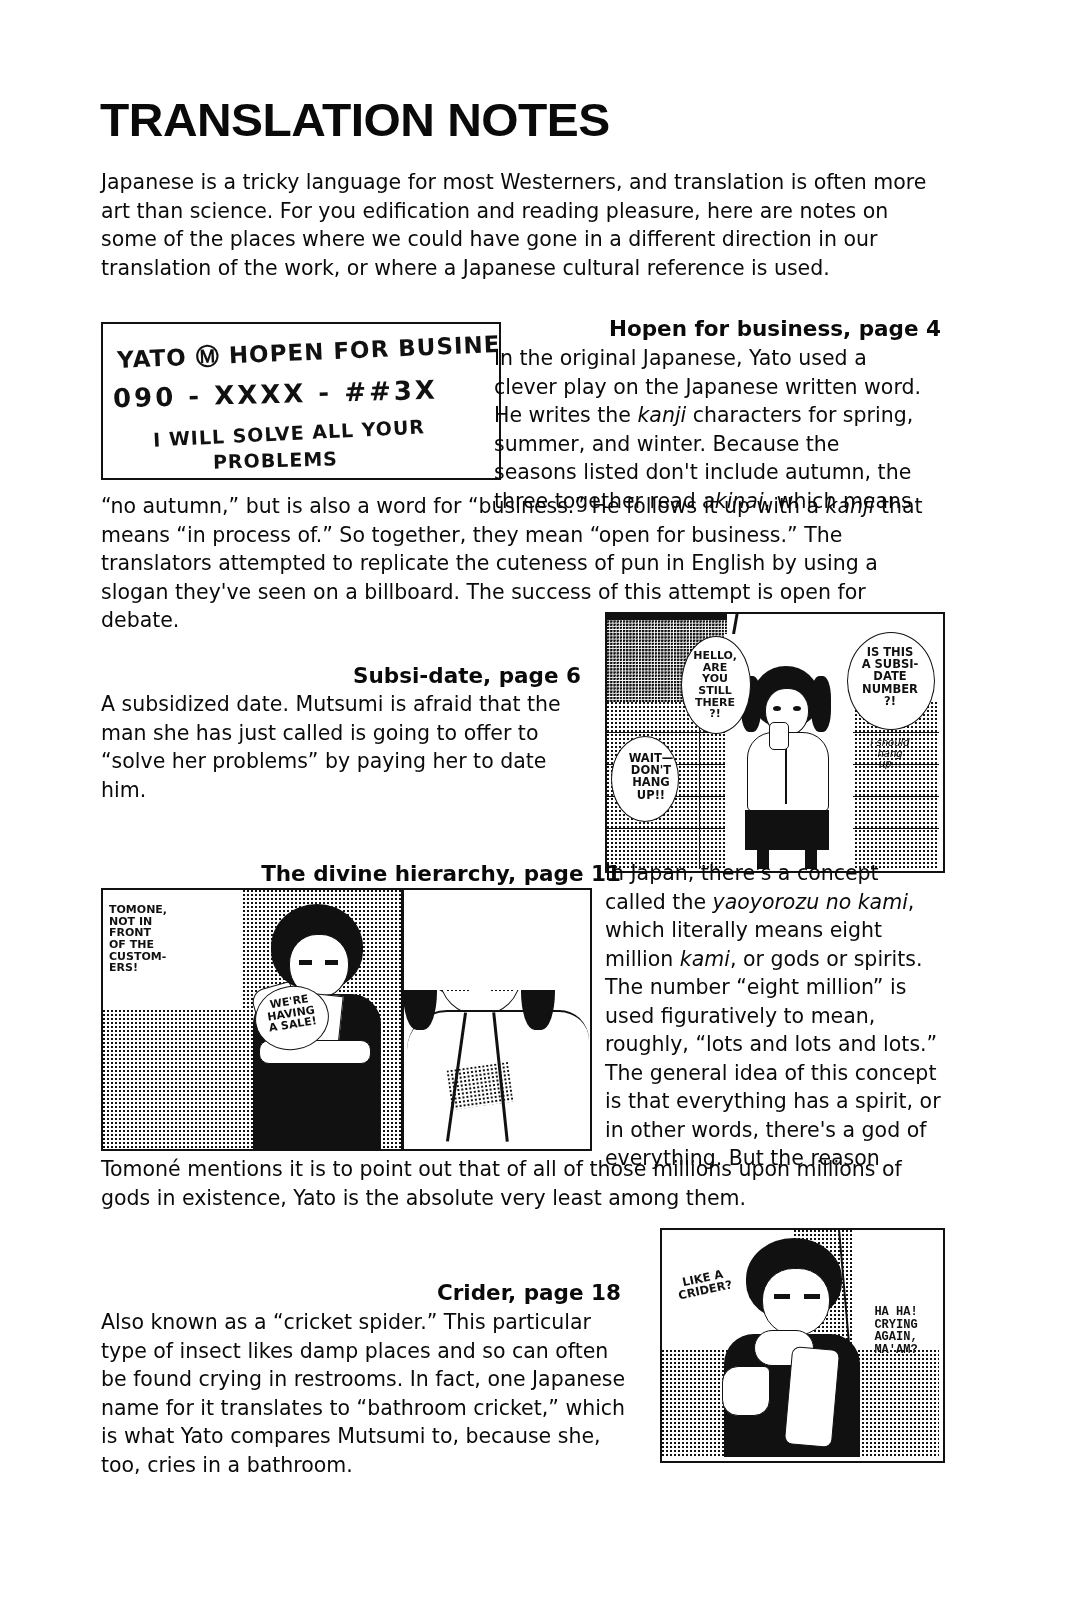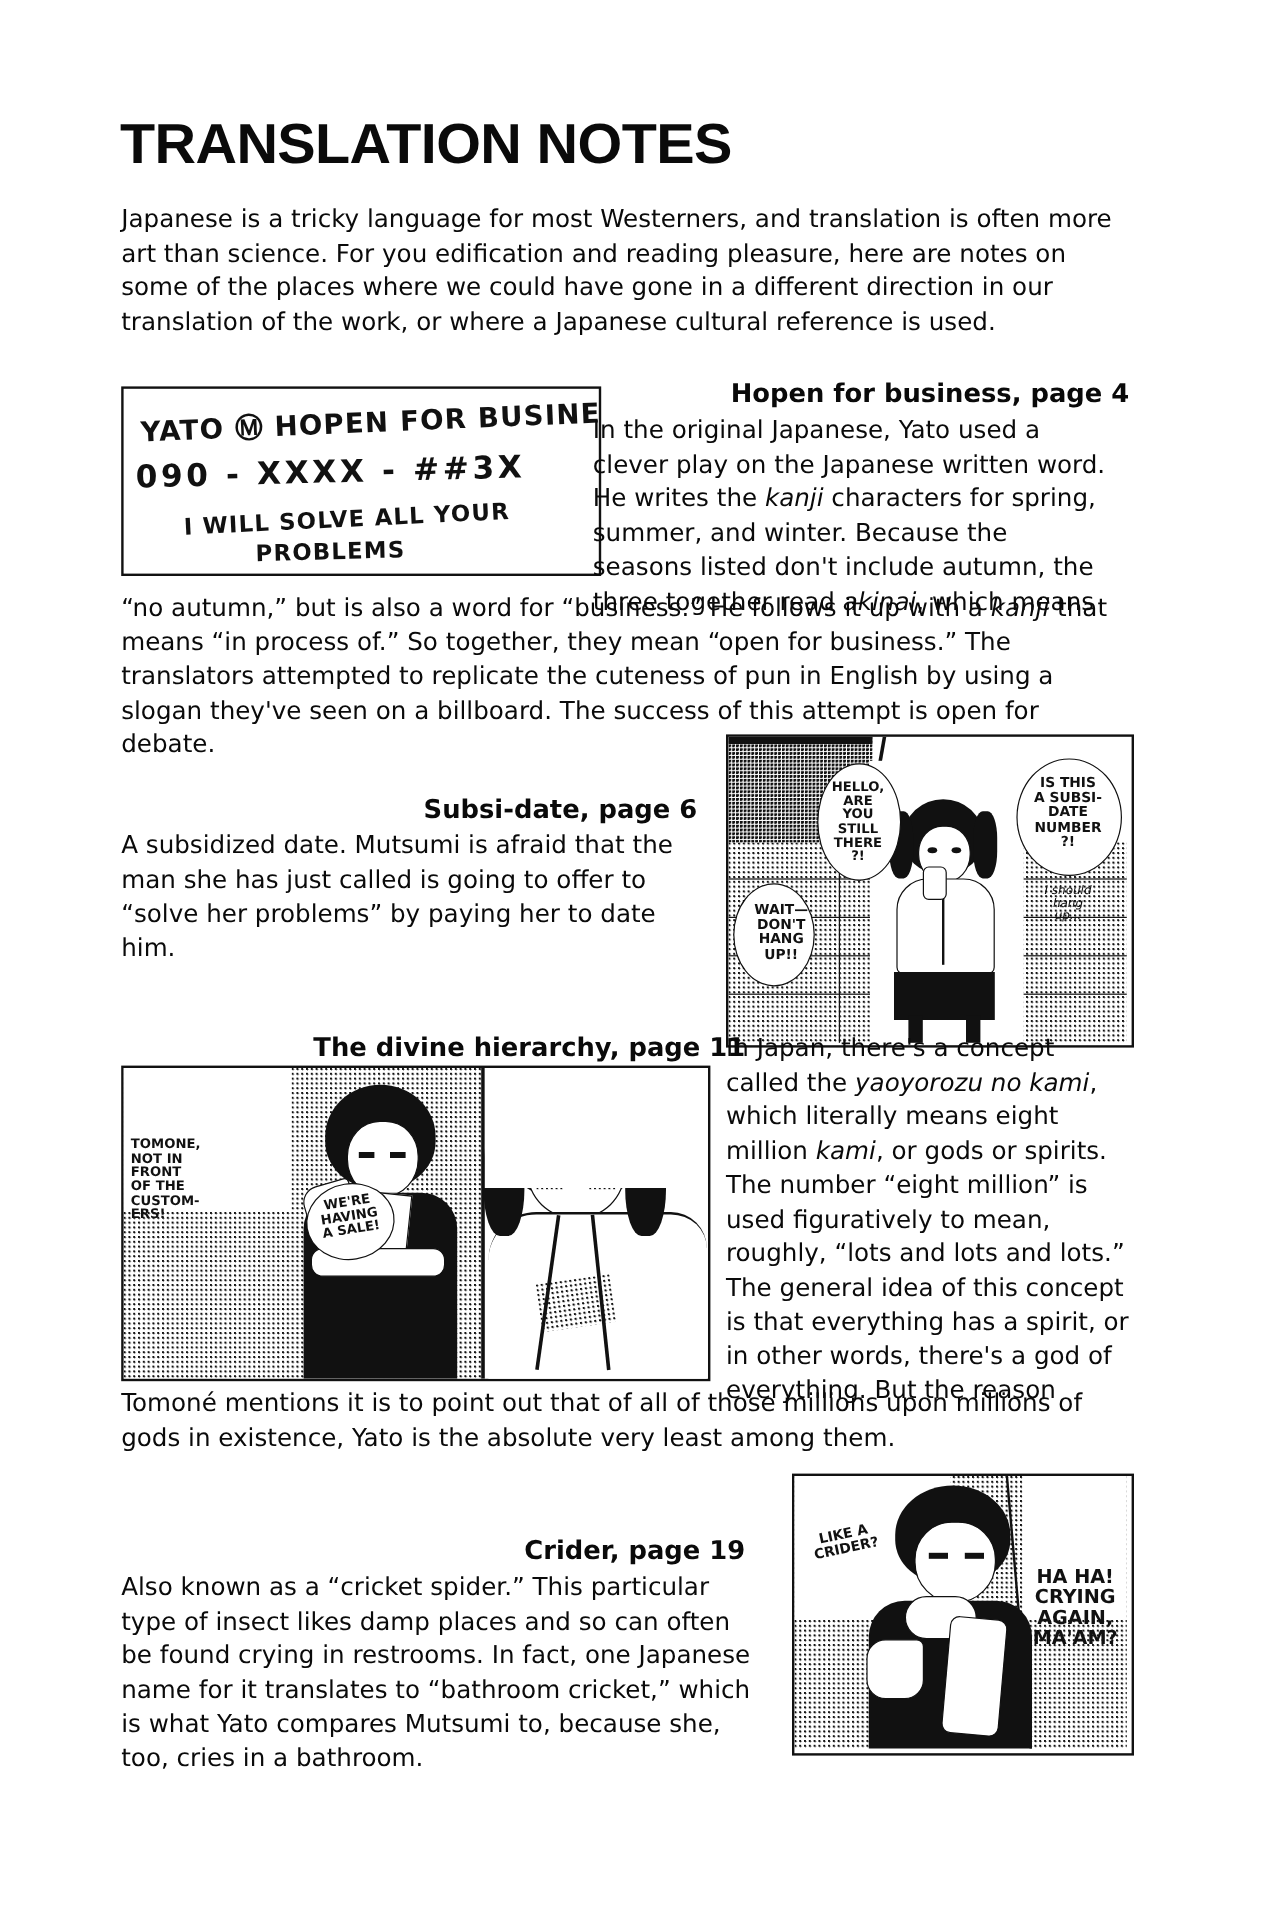--- a/index.html
+++ b/index.html
@@ -274,56 +274,56 @@
     <div class="ink" style="left:386px; top:80px; width:16px; height:6px; border-radius:40%;"></div>
     <div class="tone" style="left:344px; top:92px; width:22px; height:9px;"></div>
     <div class="tone" style="left:388px; top:92px; width:22px; height:9px;"></div>
     <div style="position:absolute; left:304px; top:120px; width:182px; height:139px; background:#fff; border-top:2px solid #111; border-radius:40px 30px 0 0;"></div>
     <div class="ink" style="left:352px; top:122px; width:3px; height:130px; transform:rotate(8deg);"></div>
     <div class="ink" style="left:396px; top:122px; width:3px; height:130px; transform:rotate(-6deg);"></div>
     <div class="tone" style="left:346px; top:176px; width:62px; height:40px; transform:rotate(-8deg);"></div>
     <div class="hair" style="left:300px; top:44px; width:34px; height:96px; border-radius:40%;"></div>
     <div class="hair" style="left:418px; top:44px; width:34px; height:96px; border-radius:40%;"></div>
 
-    <div class="bubble-txt" style="left:6px; top:14px; width:74px; font-size:11px; text-align:left;margin-top:44px;">TOMONE,
+    <div class="bubble-txt" style="left:6px; top:14px; width:74px; font-size:11px; text-align:left;">TOMONE,
 NOT IN
 FRONT
 OF THE
 CUSTOM-
 ERS!</div>
     <div class="bubble" style="left:152px; top:96px; width:72px; height:62px; transform:rotate(-9deg);"></div>
     <div class="bubble-txt" style="left:154px; top:106px; width:68px; font-size:11px; transform:rotate(-9deg);">WE'RE
 HAVING
 A SALE!</div>
 
     <div style="position:absolute; left:301px; top:0; width:186px; height:100px; background:#fff;"></div>
   </div>
 
   <div id="sec3-col" class="body-text">In Japan, there's a concept called the <i>yaoyorozu no <i>kami</i></i>, which literally means eight million <i>kami</i>, or gods or spirits. The number “eight million” is used figuratively to mean, roughly, “lots and lots and lots.” The general idea of this concept is that everything has a spirit, or in other words, there's a god of everything. But the reason</div>
   <div id="sec3-rest" class="body-text">Tomoné mentions it is to point out that of all of those millions upon millions of gods in existence, Yato is the absolute very least among them.</div>
 
-  <div id="sec4-head" class="section-head">Crider, page 19</div>
+  <div id="sec4-head" class="section-head">Crider, page 18</div>
   <div id="sec4-body" class="body-text">Also known as a “cricket spider.” This particular type of insect likes damp places and so can often be found crying in restrooms. In fact, one Japanese name for it translates to “bathroom cricket,” which is what Yato compares Mutsumi to, because she, too, cries in a bathroom.</div>
 
   <div id="sec4-art">
     <div class="tone" style="left:0; top:0; width:277px; height:227px;"></div>
     <div style="position:absolute; left:0; top:0; width:130px; height:120px; background:#fff;"></div>
     <div style="position:absolute; left:190px; top:0; width:87px; height:120px; background:#fff;"></div>
     <div class="ink" style="left:186px; top:0; width:2px; height:227px; transform:skewX(5deg);"></div>
 
     <div class="hair" style="left:84px; top:8px; width:96px; height:82px;"></div>
     <div class="face" style="left:100px; top:38px; width:66px; height:66px;"></div>
     <div class="ink" style="left:112px; top:64px; width:16px; height:5px;"></div>
     <div class="ink" style="left:142px; top:64px; width:16px; height:5px;"></div>
     <div class="ink" style="left:62px; top:104px; width:136px; height:123px; border-radius:30px 30px 0 0;"></div>
     <div style="position:absolute; left:92px; top:100px; width:58px; height:34px; background:#fff; border:1.5px solid #111; border-radius:18px;"></div>
     <div style="position:absolute; left:126px; top:118px; width:46px; height:96px; background:#fff; border:1.5px solid #111; border-radius:8px; transform:rotate(5deg);"></div>
     <div style="position:absolute; left:60px; top:136px; width:46px; height:48px; background:#fff; border:1.5px solid #111; border-radius:16px 6px 16px 16px;"></div>
 
     <div class="bubble-txt" style="left:4px; top:42px; width:76px; font-size:11.5px; transform:rotate(-12deg);">LIKE A
 CRIDER?</div>
-    <div class="bubble-txt" style="left:194px; top:76px; width:80px; font-size:16px;">HA HA!
+    <div class="bubble-txt" style="left:194px; top:76px; width:80px; font-size:12px;font-family:Liberation Mono, monospace;">HA HA!
 CRYING
 AGAIN,
 MA'AM?</div>
   </div>
 
 </div>
 
 </body></html>

